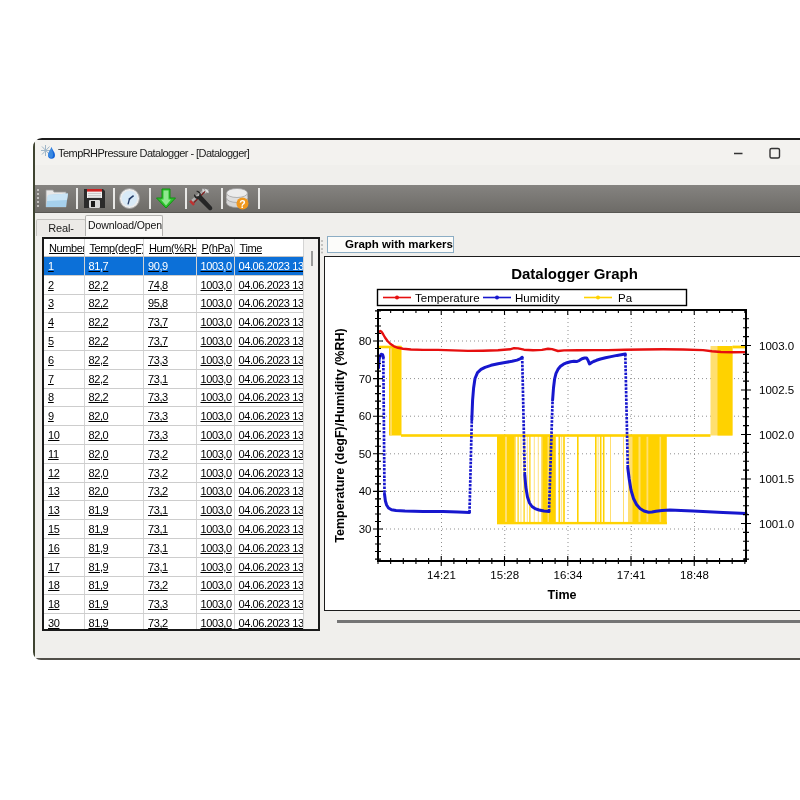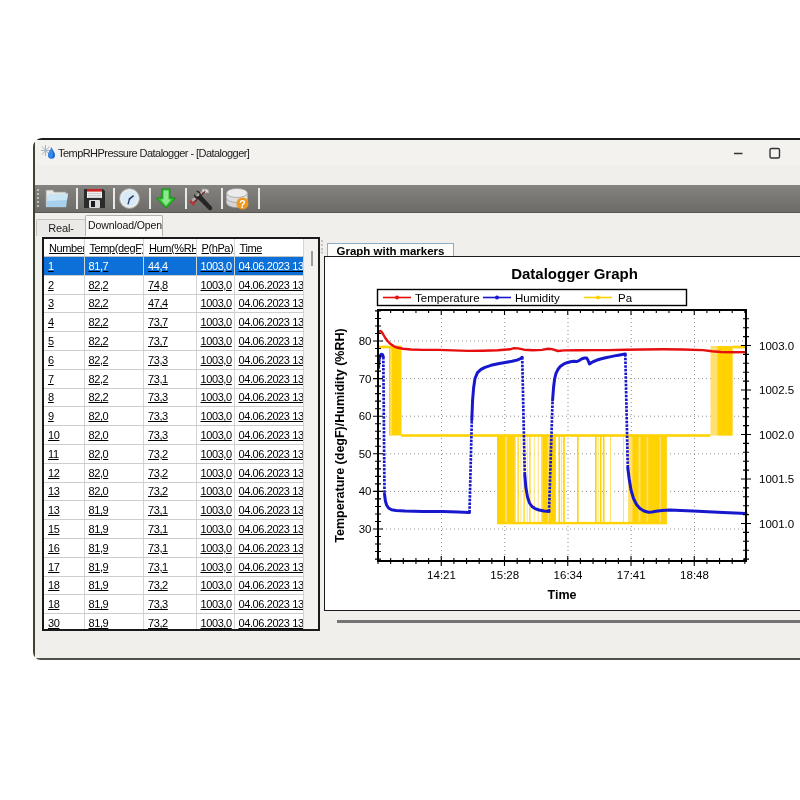--- a/index.html
+++ b/index.html
@@ -32,23 +32,23 @@
 #dtable { position:absolute; left:0; top:0; width:260px; border-collapse:collapse; table-layout:fixed;
   background:#fff; font-size:11px; letter-spacing:-0.4px; color:#000;text-decoration:underline; }
 #dtable th, #dtable td { border-right:1px solid #d4d4d4; border-bottom:1px solid #cdcdcd;
   font-weight:normal; text-align:left; padding:0 0 0 4px; height:18.8px; overflow:hidden; white-space:nowrap; }
 #dtable th { height:17.5px; border-bottom:1px solid #c4c4c4; padding-left:5px; }
 #dtable col.c1 { width:40px; } #dtable col.c2 { width:59.5px; }
 #dtable col.c3 { width:52.5px; } #dtable col.c4 { width:38px; } #dtable col.c5 { width:69.5px; }
 #dtable tr.sel td { background:#0c70d8; color:#fff; }
 #tscroll { position:absolute; left:260px; top:0; width:14px; height:390px; background:#f3f2f0; }
 #tthumb { position:absolute; left:7px; top:12px; width:2px; height:15px; background:#9a9a9a; }
-#glabel { position:absolute; left:294px; top:7px; width:127px; height:17px; background:#fcfcfa;
+#glabel { position:absolute; left:294px; top:0; width:127px; height:17px; background:#fcfcfa;
   border:1px solid #8cadc4; font-size:11.5px; font-weight:bold; color:#000;
-  line-height:15px; text-align:center; }
+  line-height:15px; text-align:right; }
 #gpanel { position:absolute; left:291px; top:20px; width:501px; height:355px; background:#fff;
   border:1.5px solid #1c1c1c; }
 #hscroll { position:absolute; left:304px; top:384px; width:473px; height:3px; background:#757575; }
 #statusbar { left:2px; top:495px; width:796px; height:23px; background:#f0efec; }
 #statuspanel { position:absolute; left:1px; top:2px; width:792px; height:20px; background:#fbfaf8;
   border:1px solid #e3e2df; border-radius:2px; }
 #statustext { position:absolute; left:27px; top:5px; font-size:12.5px; font-weight:bold; color:#12811c; }
 #grip { position:absolute; right:3px; top:14px; }
 </style></head>
 <body>
@@ -152,35 +152,35 @@
               <tr>
                 <th>Number</th>
                 <th>Temp(degF)</th>
                 <th>Hum(%RH)</th>
                 <th>P(hPa)</th>
                 <th>Time</th>
               </tr>
 <tr class="sel">
                 <td>1</td>
                 <td>81,7</td>
-                <td>44,4</td>
+                <td>90,9</td>
                 <td>1003,0</td>
                 <td>04.06.2023 13...</td>
               </tr>
 <tr>
                 <td>2</td>
                 <td>82,2</td>
                 <td>74,8</td>
                 <td>1003,0</td>
                 <td>04.06.2023 13...</td>
               </tr>
 <tr>
                 <td>3</td>
                 <td>82,2</td>
-                <td>47,4</td>
+                <td>95,8</td>
                 <td>1003,0</td>
                 <td>04.06.2023 13...</td>
               </tr>
 <tr>
                 <td>4</td>
                 <td>82,2</td>
                 <td>73,7</td>
                 <td>1003,0</td>
                 <td>04.06.2023 13...</td>
               </tr>

